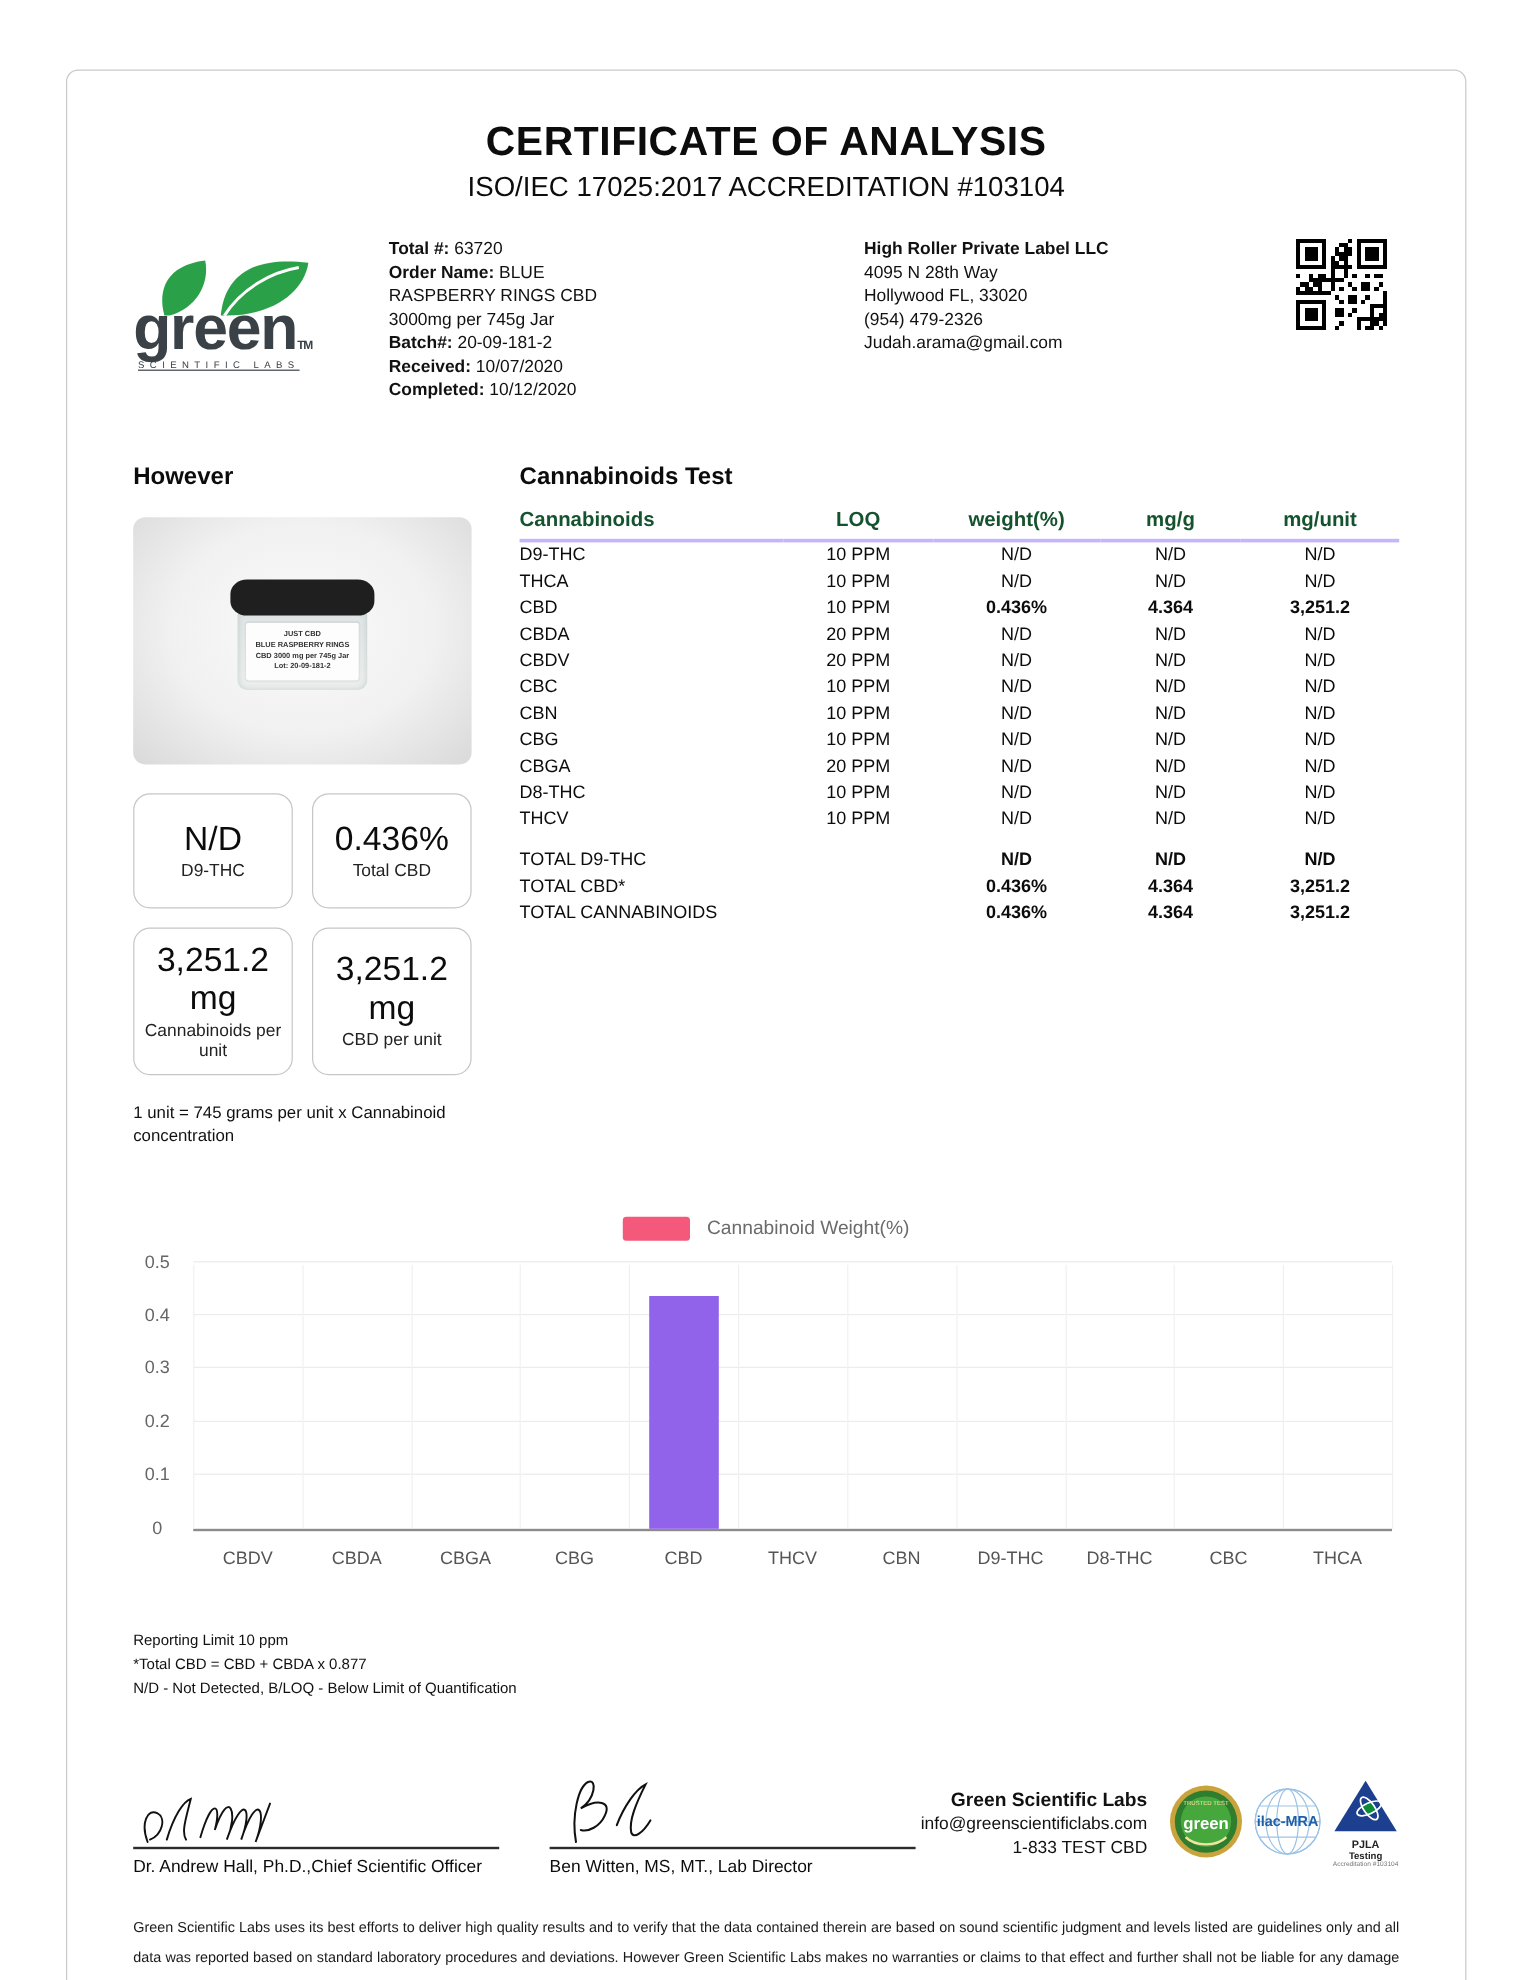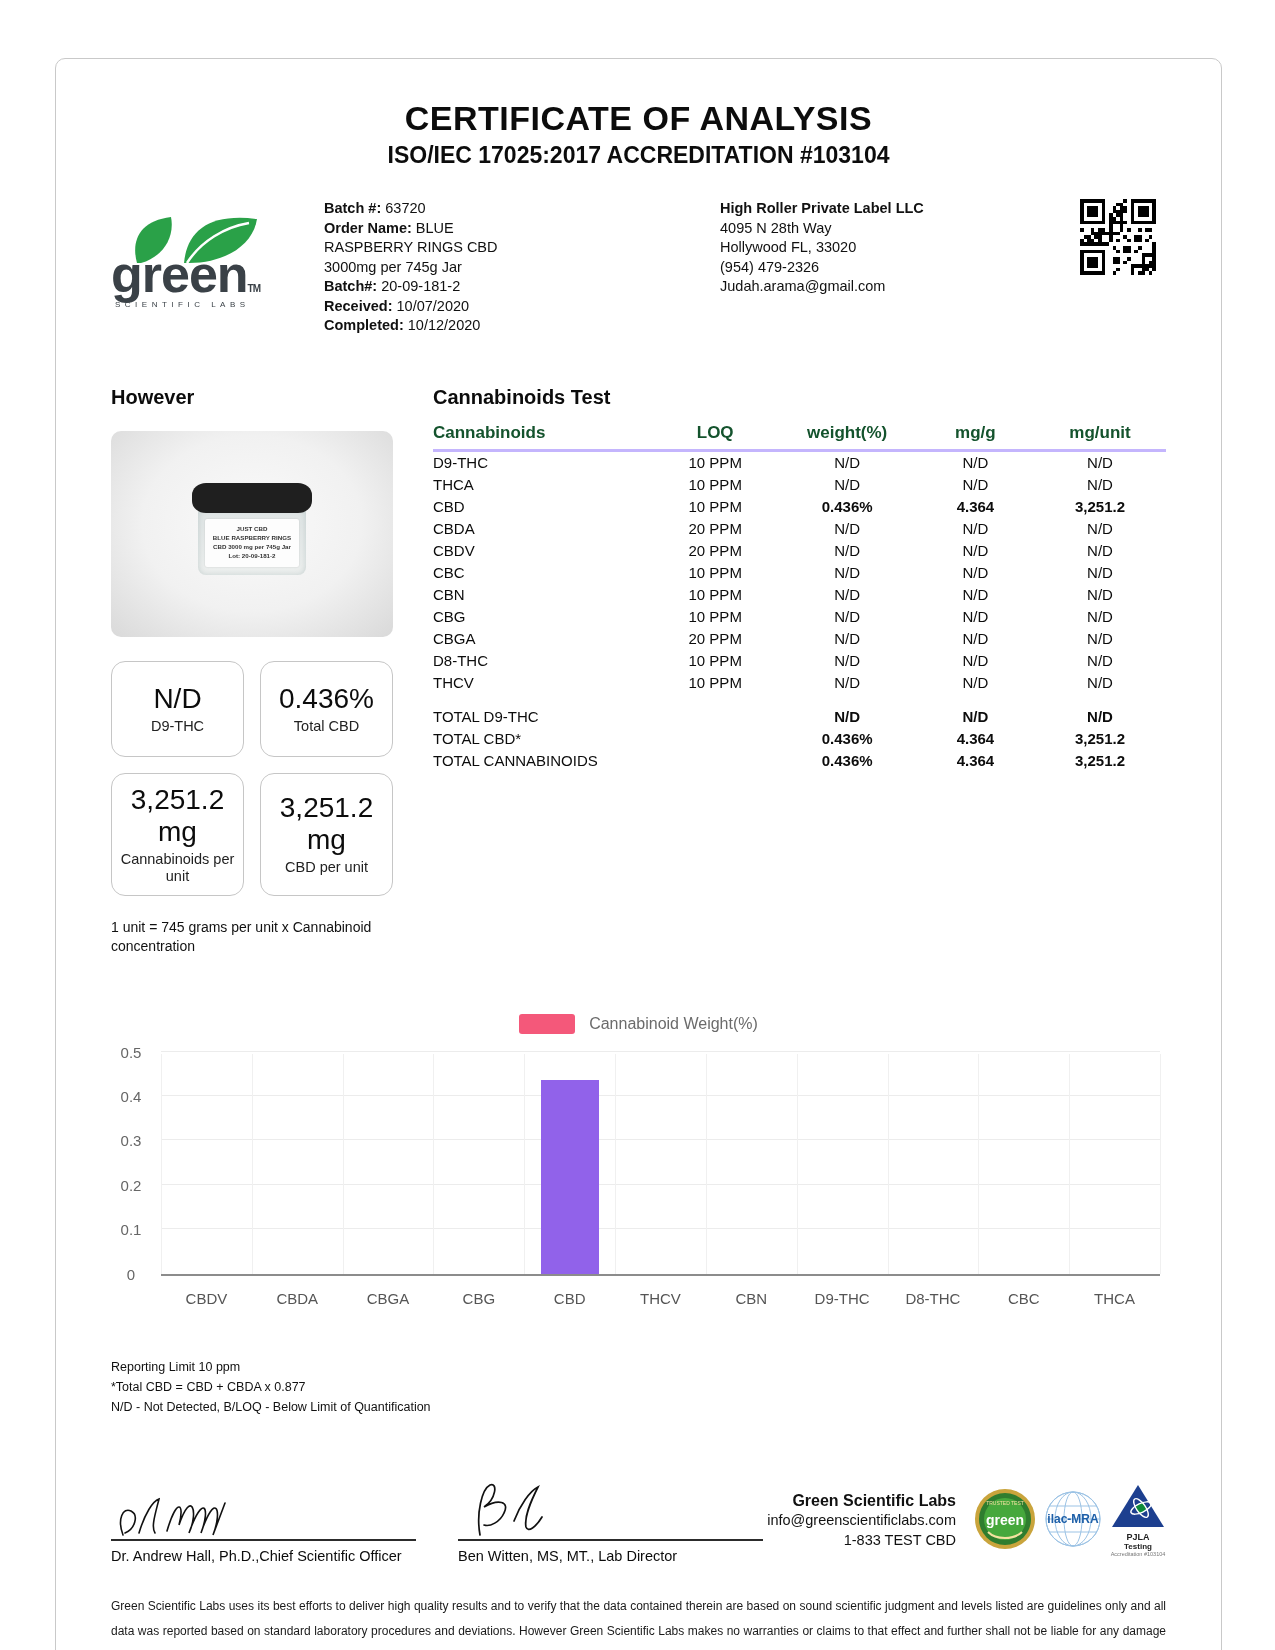--- a/index.html
+++ b/index.html
@@ -10,29 +10,29 @@
     width:1275px; height:1650px; position:relative;
   }
   .frame {
     position:absolute; left:55px; top:58px; width:1167px; min-height:1520px;
     border:1px solid #c9c9c9; border-radius:10px;
     padding:40px 55px 36px 55px; background:#fff;
   }
   
   .doc-header { text-align:center; }
   .doc-header h1 { font-size:34px; font-weight:bold; letter-spacing:.5px; color:#0c0c0c; }
-  .doc-header h2 { font-size:23px; font-weight:bold; margin-top:4px; color:#0c0c0c; }
+  .doc-header h2 { font-size:23px; font-weight:normal; margin-top:4px; color:#0c0c0c; }
 
   
   .info-row { display:flex; margin-top:30px; }
   .logo-block { width:205px; padding-top:12px; }
   .logo-leaves { display:block; margin-left:18px; margin-bottom:-14px; }
   .logo-word { font-size:52px; font-weight:bold; color:#3a4147; letter-spacing:-1px; line-height:46px; position:relative; }
   .logo-tm { font-size:10px; color:#3a4147; vertical-align:top; position:relative; top:15px; }
-  .logo-sub { font-size:8px; letter-spacing:4.5px; color:#3a4147; margin-top:3px; margin-left:4px; }
+  .logo-sub { font-size:8px; letter-spacing:4.5px; color:#3a4147; margin-top:3px; margin-left:4px;text-decoration:underline; }
   .order-block { width:196px; margin-left:8px; font-size:14.5px; line-height:19.5px; }
   .client-block { margin-left:200px; width:270px; font-size:14.5px; line-height:19.5px; }
   .client-block .client-name { font-weight:bold; }
   .qr-box { margin-left:auto; margin-right:10px; width:76px; height:76px; }
 
   
   .columns { display:flex; margin-top:50px; }
   .left-col { width:282px; }
   .right-col { flex:1; margin-left:40px; }
   .section-title { font-size:20px; font-weight:bold; color:#0c0c0c; }
@@ -120,21 +120,21 @@
       <svg class="logo-leaves" width="150" height="54" viewBox="0 0 150 54">
         <path d="M8,52 C2,30 10,10 42,6 C46,26 34,46 12,52 Z" fill="#2aa148"></path>
         <path d="M55,52 C58,20 80,2 128,8 C124,34 96,52 60,52 Z" fill="#2aa148"></path>
         <path d="M58,52 C72,30 96,16 120,12" stroke="#ffffff" stroke-width="2.5" fill="none"></path>
       </svg>
       <div class="logo-word"><span>green</span><span class="logo-tm">TM</span></div>
       <div class="logo-sub">SCIENTIFIC LABS</div>
     </div>
 
     <div class="order-block" id="order-fields">
-        <div><b>Batch #:</b> 63720</div>
+        <div><b>Total #:</b> 63720</div>
         <div><b>Order Name:</b> BLUE RASPBERRY RINGS CBD 3000mg per 745g Jar</div>
         <div><b>Batch#:</b> 20-09-181-2</div>
         <div><b>Received:</b> 10/07/2020</div>
         <div><b>Completed:</b> 10/12/2020</div>
       </div>
 
     <div class="client-block">
       <div class="client-name">High Roller Private Label LLC</div>
       <div id="client-lines">
           <div>4095 N 28th Way</div>

